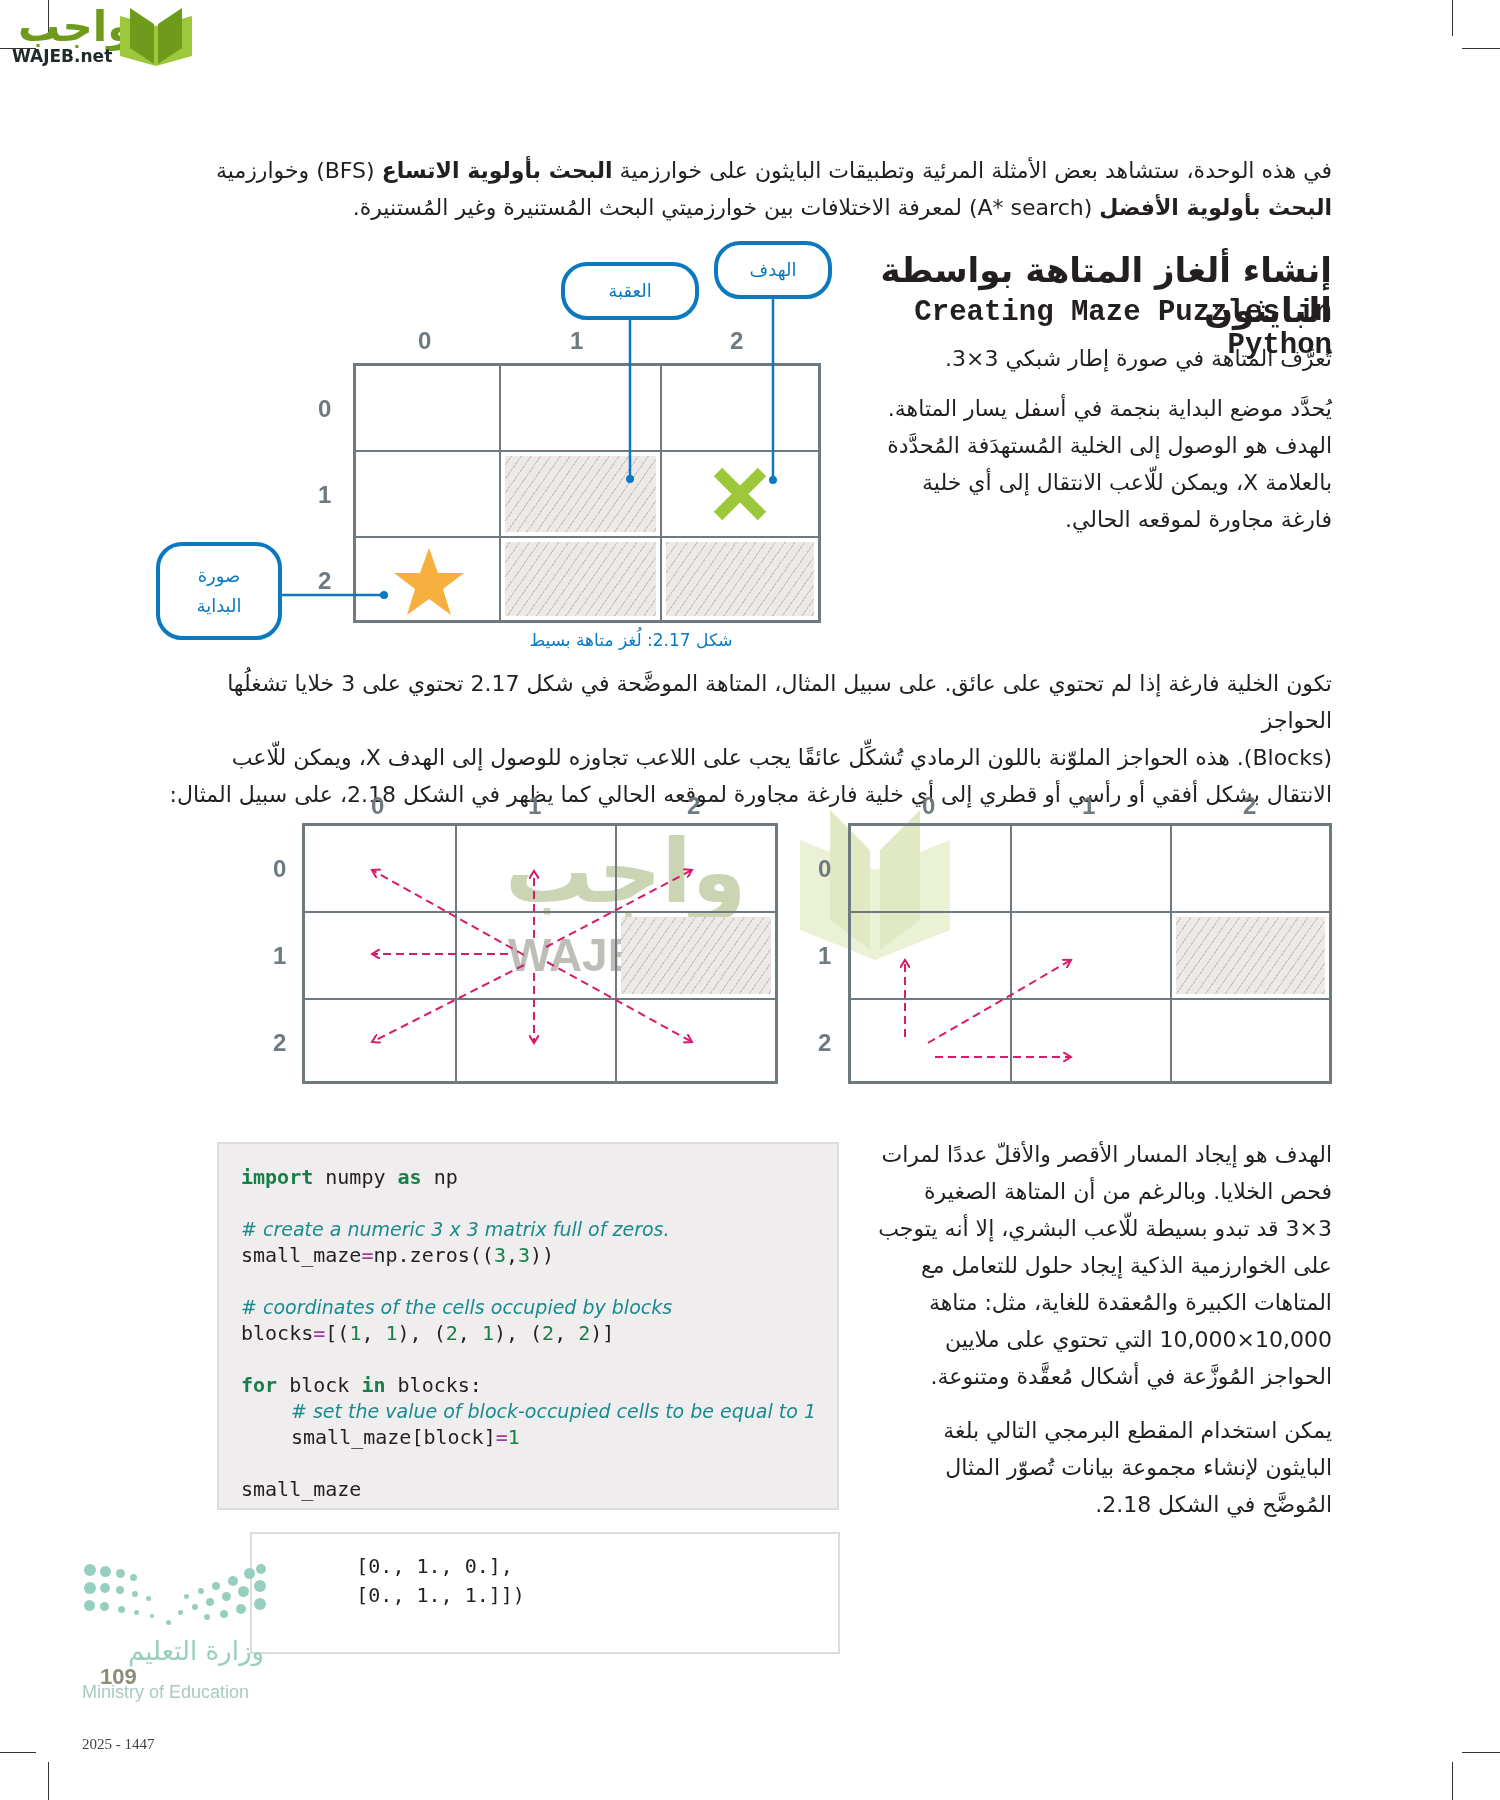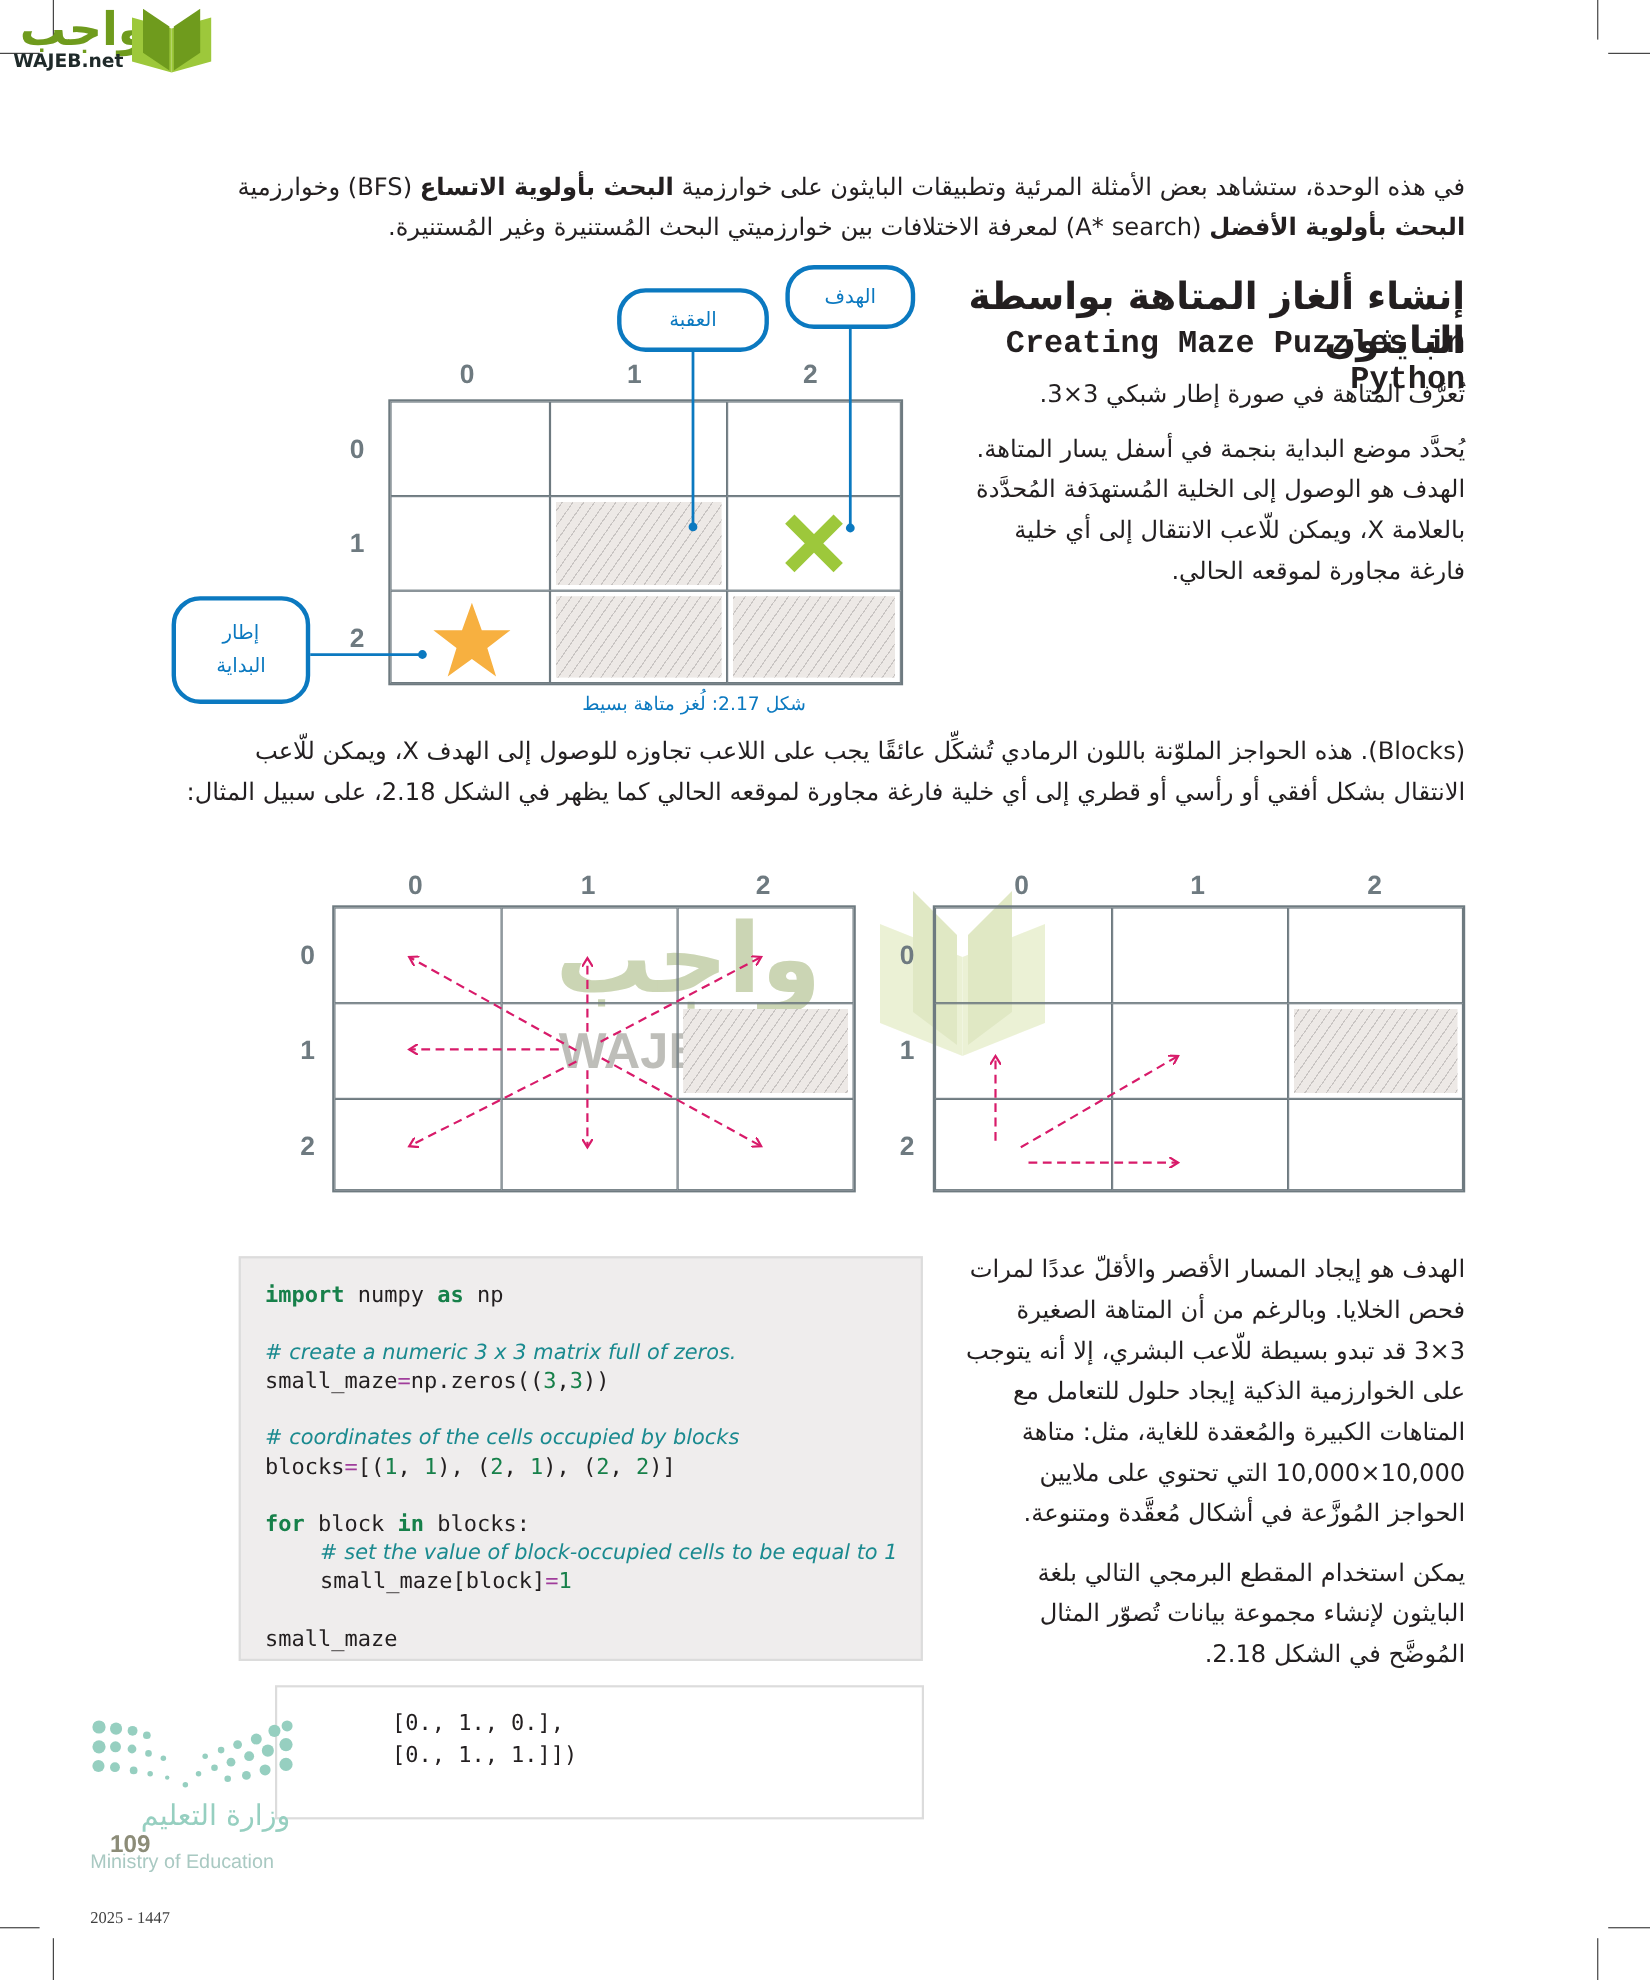--- a/index.html
+++ b/index.html
@@ -103,36 +103,37 @@
         <polygon points="37,2 46,27 72,27 51,43 59,69 37,53 15,69 23,43 2,27 28,27" fill="#f7b040"></polygon>
       </svg>
     </div>
     <div class="cell blocked"></div>
     <div class="cell blocked"></div>
   </div>
 
   <div class="callout" style="left:564px;top:6px;width:118px;height:58px;">الهدف</div>
   <div class="callout" style="left:411px;top:27px;width:138px;height:58px;">العقبة</div>
   <div class="callout" style="left:6px;top:307px;width:126px;height:98px;flex-direction:column;">
-    <span>إطار</span>
+    <span>صورة</span>
     <span>البداية</span>
   </div>
 
   <svg class="abs" style="left:0;top:0;" width="680" height="420">
     <line x1="623" y1="64" x2="623" y2="245" stroke="#0b79c0" stroke-width="2.5"></line>
     <circle cx="623" cy="245" r="4" fill="#0b79c0"></circle>
     <line x1="480" y1="85" x2="480" y2="244" stroke="#0b79c0" stroke-width="2.5"></line>
     <circle cx="480" cy="244" r="4" fill="#0b79c0"></circle>
     <line x1="132" y1="360" x2="234" y2="360" stroke="#0b79c0" stroke-width="2.5"></line>
     <circle cx="234" cy="360" r="4" fill="#0b79c0"></circle>
   </svg>
   <div class="abs caption rtl" style="left:300px;top:395px;width:362px;text-align:center;">شكل 2.17: لُغز متاهة بسيط</div>
 </div>
 
 <div class="abs rtl para" style="left:150px;top:665px;width:1182px;">
+  <div>تكون الخلية فارغة إذا لم تحتوي على عائق. على سبيل المثال، المتاهة الموضَّحة في شكل 2.17 تحتوي على 3 خلايا تشغلُها الحواجز</div>
   <div>(Blocks). هذه الحواجز الملوّنة باللون الرمادي تُشكِّل عائقًا يجب على اللاعب تجاوزه للوصول إلى الهدف X، ويمكن للّاعب</div>
   <div>الانتقال بشكل أفقي أو رأسي أو قطري إلى أي خلية فارغة مجاورة لموقعه الحالي كما يظهر في الشكل 2.18، على سبيل المثال:</div>
 </div>
 
 <svg class="wm" style="left:790px;top:810px;opacity:0.35;" width="170" height="160" viewBox="0 0 170 160">
   <path d="M85 150 L10 120 L10 30 L85 60 Z" fill="#c8d98a"></path>
   <path d="M85 150 L160 120 L160 30 L85 60 Z" fill="#c8d98a"></path>
   <path d="M80 140 L40 110 L40 0 L80 40 Z" fill="#a9bf5a"></path>
   <path d="M90 140 L130 110 L130 0 L90 40 Z" fill="#a9bf5a"></path>
 </svg>

